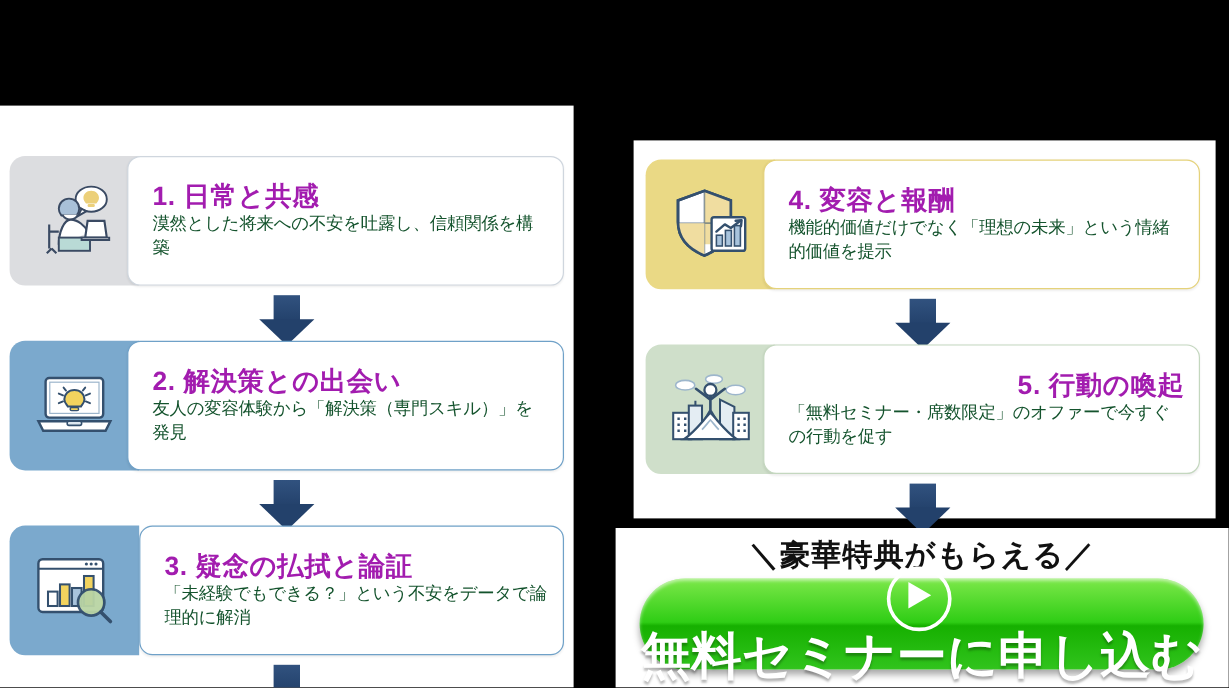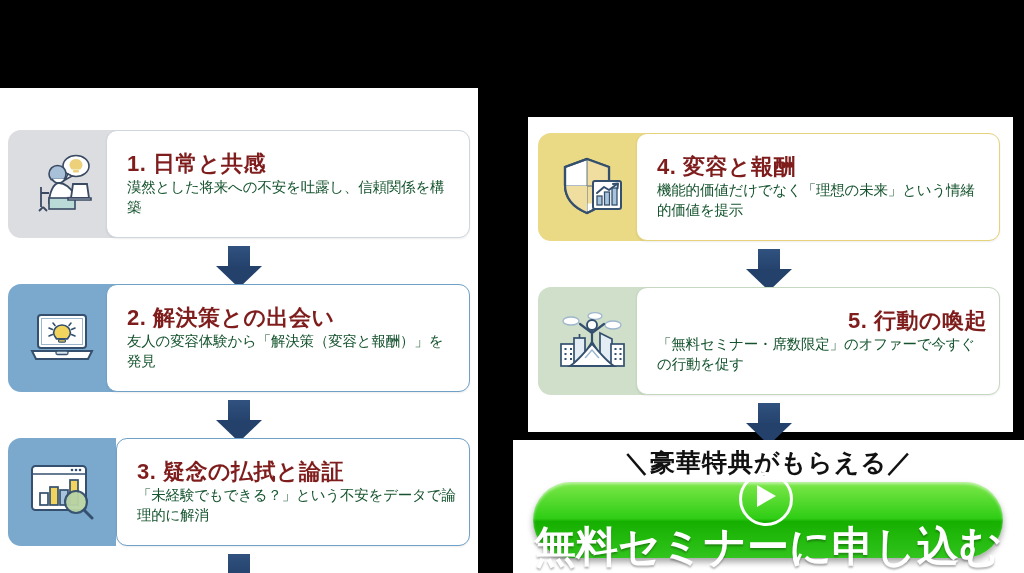--- a/index.html
+++ b/index.html
@@ -24,21 +24,21 @@
     position:relative;
   }
   .card-body{
     flex:1 1 auto;background:#fff;border:1.6px solid #cfd6de;
     border-radius:11px;margin-left:-10px;position:relative;z-index:2;
     padding:7px 12px 7px 20px;box-sizing:border-box;
     display:flex;flex-direction:column;justify-content:center;
     box-shadow:0 1px 2px rgba(0,0,0,.07);
   }
   .card-title{
-    font-size:22px;font-weight:bold;color:#7f1d1d;letter-spacing:.5px;
+    font-size:22px;font-weight:bold;color:#a21caf;letter-spacing:.5px;
     line-height:1.15;margin:0 0 2px 0;
   }
   .card-desc{
     font-size:14.5px;color:#14532d;line-height:1.33;margin:0;
     letter-spacing:-.2px;
   }
   
   .accent-grey{background:#dcdde0;}
   .accent-blue{background:#7ba9cd;}
   .accent-gold{background:#ead985;}
@@ -128,21 +128,21 @@
         <rect x="14.5" y="11.5" width="41" height="26" fill="#fff" stroke="#9db6cc" stroke-width="1"></rect>
         <path d="M35 18 c5 0 8.4 3.6 8.4 7.7 c0 3-2.1 4.6-2.9 6.1 l-11 0 c-0.8-1.5-2.9-3.1-2.9-6.1 c0-4.1 3.4-7.7 8.4-7.7 z" fill="#f2d35e" stroke="#34506e" stroke-width="1.7"></path>
         <rect x="31.5" y="32.6" width="7" height="2.6" rx="1.2" fill="#f2d35e" stroke="#34506e" stroke-width="1.2"></rect>
         <path d="M22 21 L25.5 22.5 M22 29 L25.5 27.5 M26 16 L28 18.5 M48 21 L44.5 22.5 M48 29 L44.5 27.5 M44 16 L42 18.5" stroke="#34506e" stroke-width="1.6" fill="none" stroke-linecap="round"></path>
         <path d="M5 44 L65 44 L61 52 L9 52 Z" fill="#fff" stroke="#34506e" stroke-width="2"></path>
         <rect x="29" y="44" width="12" height="3.5" rx="1.5" fill="#dde7ef" stroke="#34506e" stroke-width="1.3"></rect>
       </svg>
     </div>
     <div class="card-body">
       <div class="card-title">2. 解決策との出会い</div>
-      <div class="card-desc">友人の変容体験から「解決策（変容と報酬）」を発見</div>
+      <div class="card-desc">友人の変容体験から「解決策（専門スキル）」を発見</div>
     </div>
   </div>
 
   <div class="arrow" style="left:216px;top:312px;">
       <i></i>
       <b></b>
     </div>
 
   <div class="card tone-blue" style="left:8px;top:350px;width:462px;height:108px;gap:10px;">
     <div class="card-panel accent-blue">

